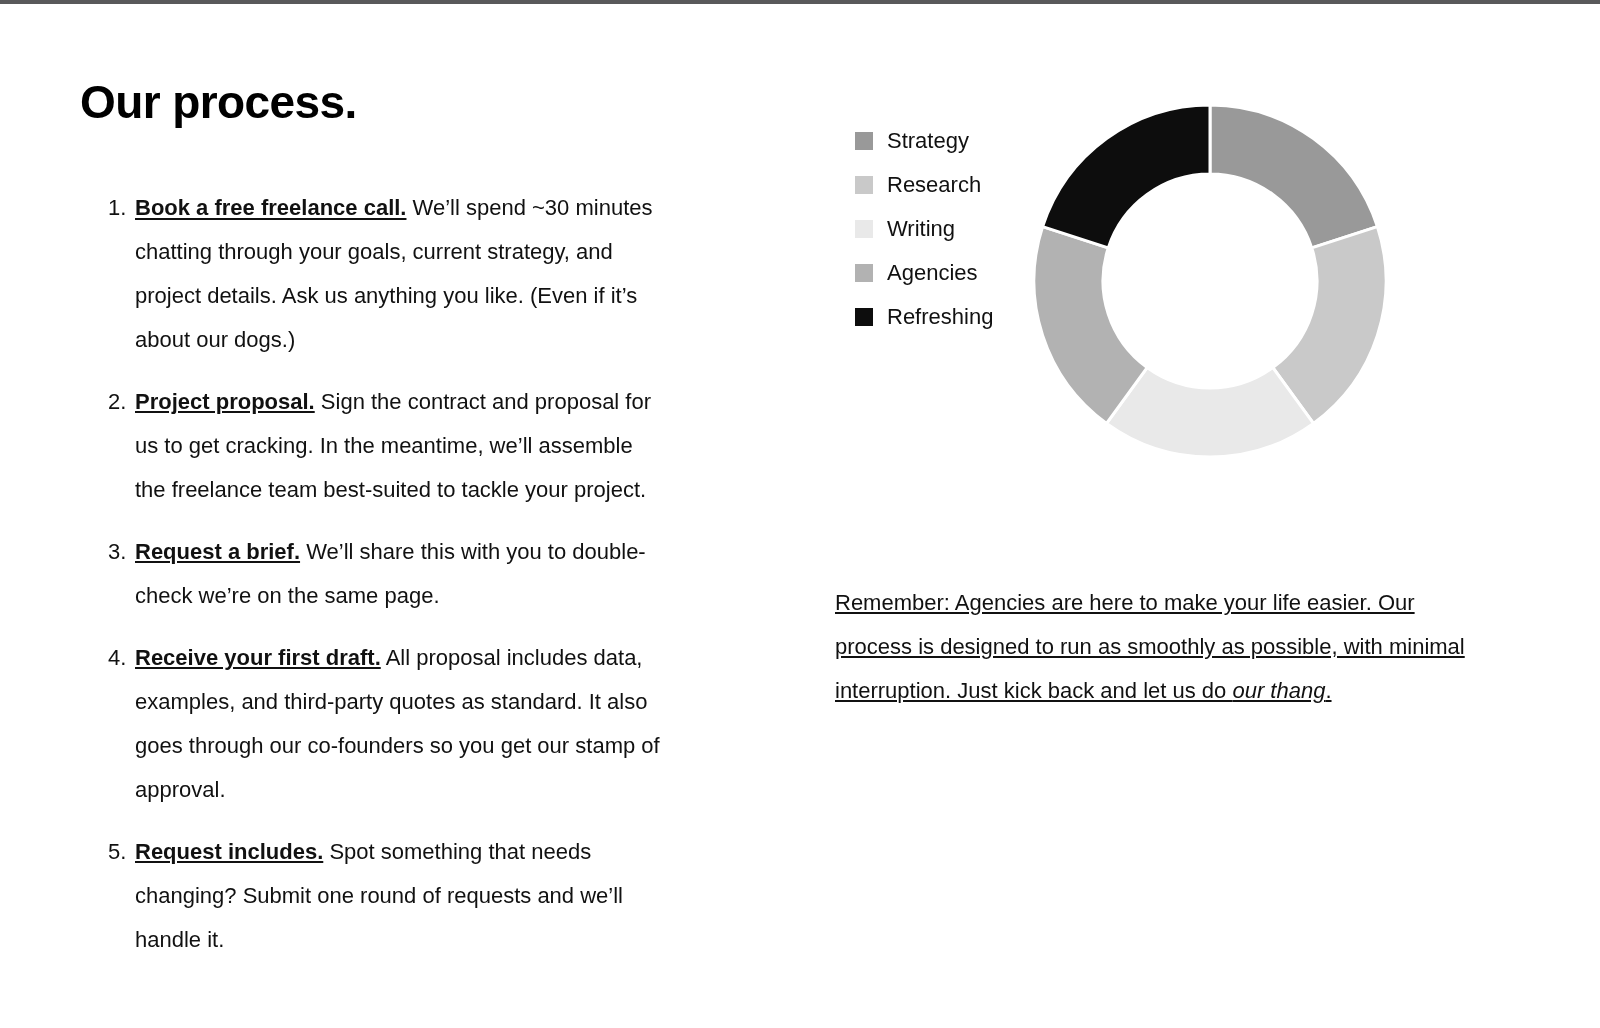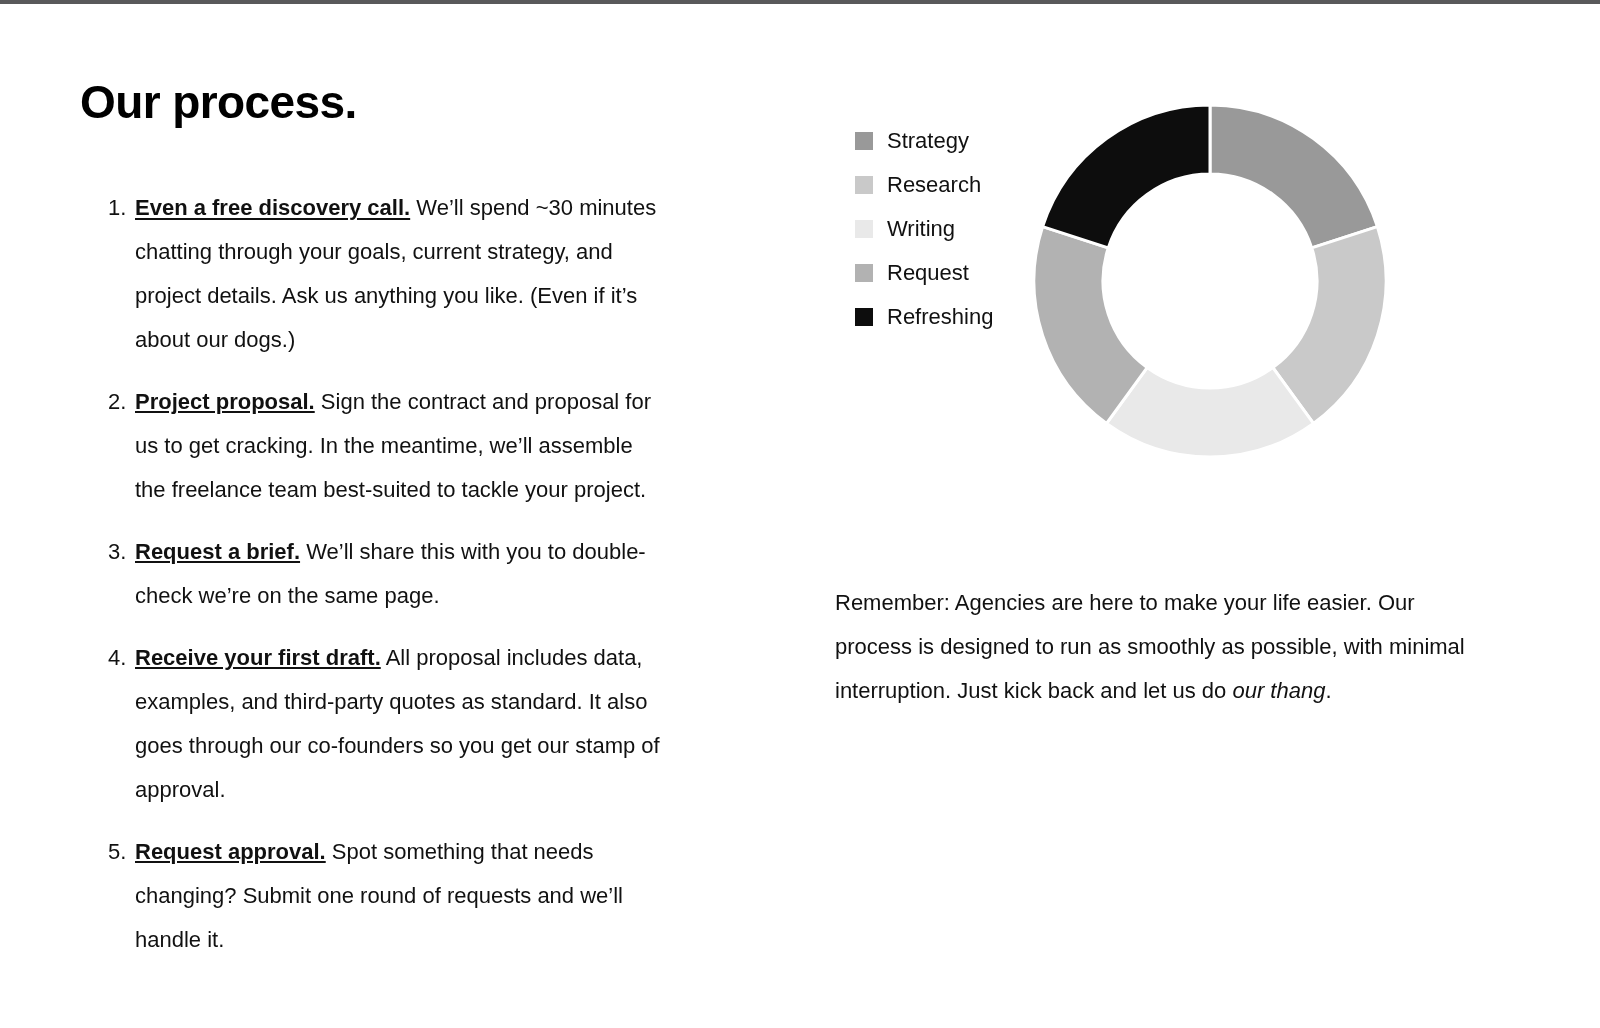--- a/index.html
+++ b/index.html
@@ -38,70 +38,70 @@
   .legend{
     position:absolute;left:855px;top:127px;
     display:flex;flex-direction:column;gap:17px;
   }
   .legend-row{display:flex;align-items:center;gap:14px;height:27px;}
   .legend-swatch{width:18px;height:18px;flex:0 0 18px;}
   .legend-label{font-size:22px;color:#111111;white-space:nowrap;}
   .donut{position:absolute;left:1030px;top:101px;}
   .note{
     position:absolute;left:835px;top:581px;width:662px;
-    font-size:22px;line-height:44px;color:#111111;margin:0;
+    font-size:22px;line-height:44px;color:#111111;margin:0;text-decoration:underline;
   }
   .note .it{font-style:italic;}
 </style>
 </head>
 <body>
 
 <div class="topbar"></div>
 
 <h1 class="page-title">Our process.</h1>
 
 <ol class="process-list" id="process-list">
     <li class="process-item">
       <span class="num">1.</span>
-      <span class="txt"><span class="lead u">Even a free discovery call.</span><span> We’ll spend ~30 minutes chatting through your goals, current strategy, and project details. Ask us anything you like. (Even if it’s about our dogs.)</span></span>
+      <span class="txt"><span class="lead u">Book a free freelance call.</span><span> We’ll spend ~30 minutes chatting through your goals, current strategy, and project details. Ask us anything you like. (Even if it’s about our dogs.)</span></span>
     </li>
     <li class="process-item">
       <span class="num">2.</span>
       <span class="txt"><span class="lead">Project proposal.</span><span> Sign the contract and proposal for us to get cracking. In the meantime, we’ll assemble the freelance team best-suited to tackle your project.</span></span>
     </li>
     <li class="process-item">
       <span class="num">3.</span>
       <span class="txt"><span class="lead">Request a brief.</span><span> We’ll share this with you to double-check we’re on the same page.</span></span>
     </li>
     <li class="process-item">
       <span class="num">4.</span>
       <span class="txt"><span class="lead">Receive your first draft.</span><span> All proposal includes data, examples, and third-party quotes as standard. It also goes through our co-founders so you get our stamp of approval.</span></span>
     </li>
     <li class="process-item">
       <span class="num">5.</span>
-      <span class="txt"><span class="lead">Request approval.</span><span> Spot something that needs changing? Submit one round of requests and we’ll handle it.</span></span>
+      <span class="txt"><span class="lead">Request includes.</span><span> Spot something that needs changing? Submit one round of requests and we’ll handle it.</span></span>
     </li>
   </ol>
 
 <div class="legend" id="legend">
     <div class="legend-row">
       <span class="legend-swatch" style="background: rgb(153, 153, 153);"></span>
       <span class="legend-label">Strategy</span>
     </div>
     <div class="legend-row">
       <span class="legend-swatch" style="background: rgb(201, 201, 201);"></span>
       <span class="legend-label">Research</span>
     </div>
     <div class="legend-row">
       <span class="legend-swatch" style="background: rgb(233, 233, 233);"></span>
       <span class="legend-label">Writing</span>
     </div>
     <div class="legend-row">
       <span class="legend-swatch" style="background: rgb(178, 178, 178);"></span>
-      <span class="legend-label">Request</span>
+      <span class="legend-label">Agencies</span>
     </div>
     <div class="legend-row">
       <span class="legend-swatch" style="background: rgb(13, 13, 13);"></span>
       <span class="legend-label">Refreshing</span>
     </div>
   </div>
 
 <svg class="donut" id="donut" width="360" height="360" viewBox="0 0 360 360">
     <path d="M 180.00 4.00 A 176 176 0 0 1 347.39 125.61 L 281.76 146.94 A 107 107 0 0 0 180.00 73.00 Z" fill="#999999" stroke="#ffffff" stroke-width="3"></path>
     <path d="M 347.39 125.61 A 176 176 0 0 1 283.45 322.39 L 242.89 266.56 A 107 107 0 0 0 281.76 146.94 Z" fill="#c9c9c9" stroke="#ffffff" stroke-width="3"></path>

